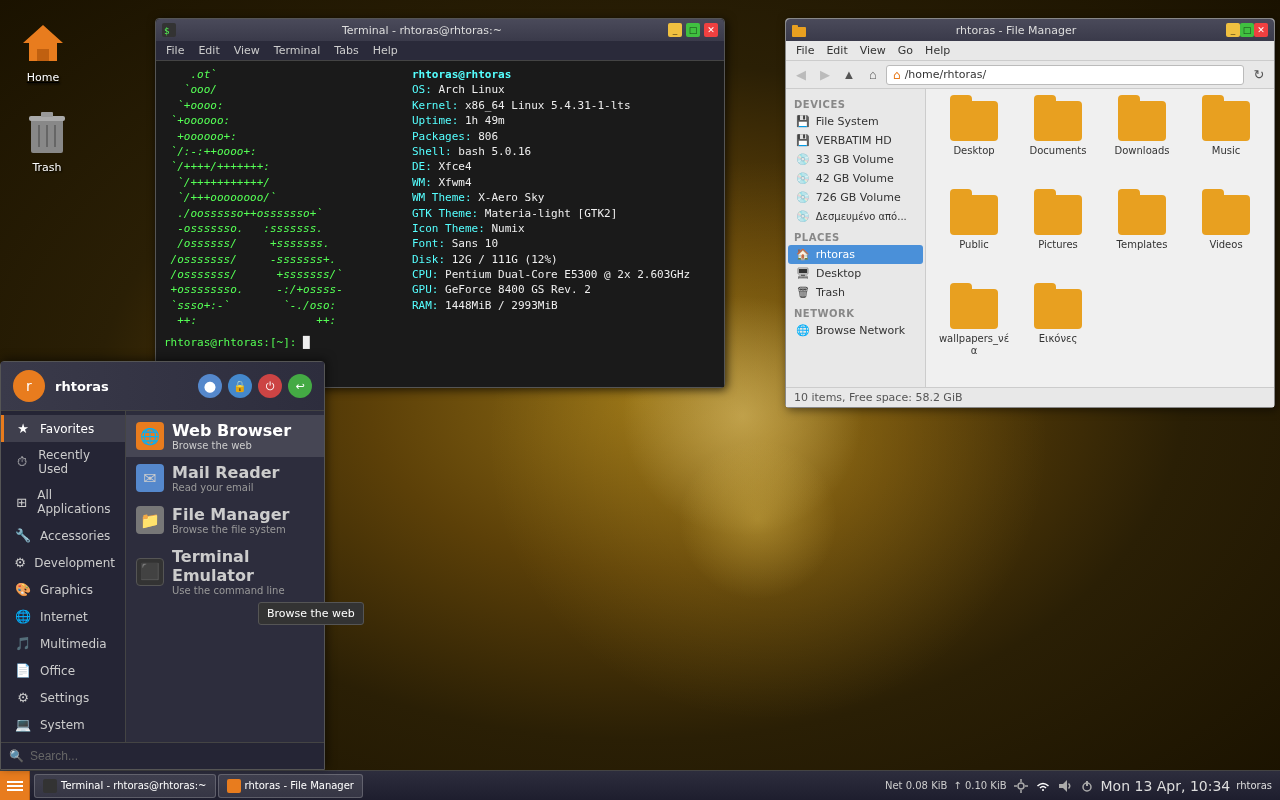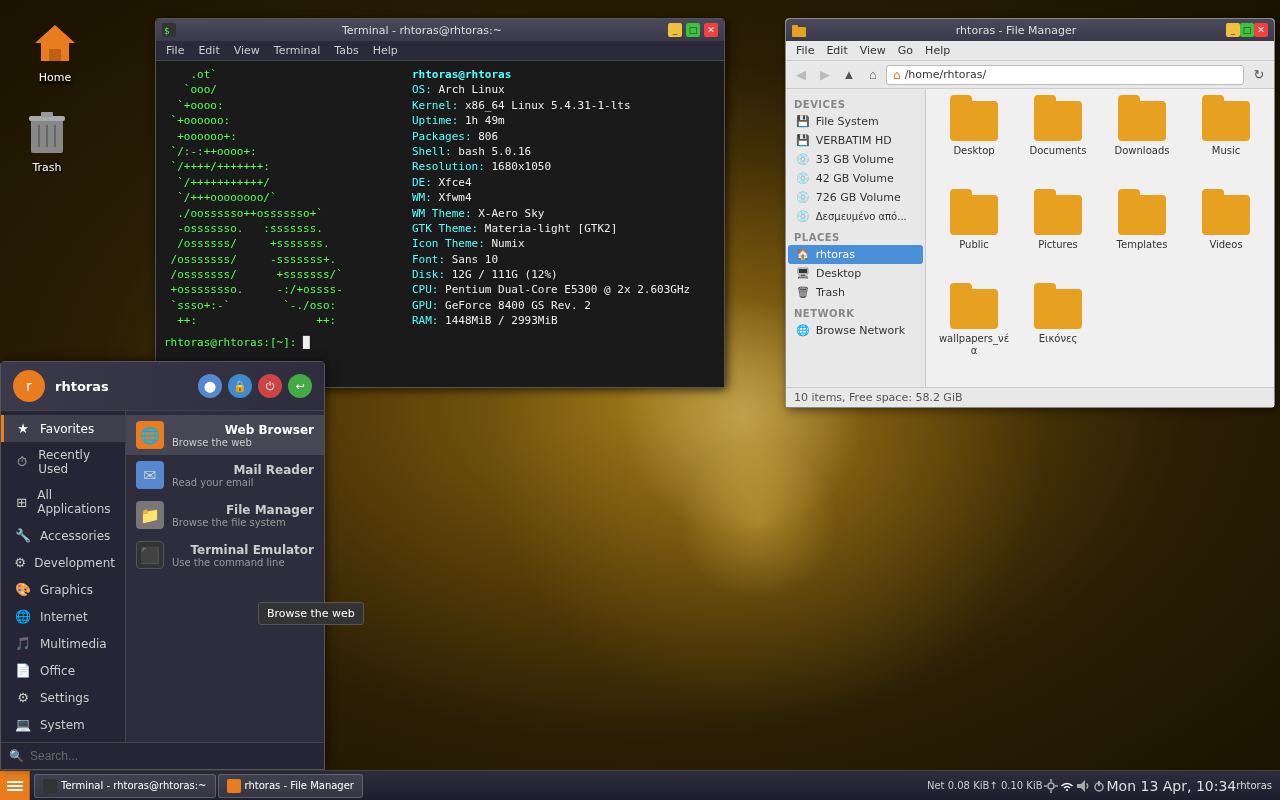--- a/index.html
+++ b/index.html
@@ -102,21 +102,21 @@
       width: 14px; height: 14px;
       background: #555;
       border-radius: 2px;
     }
 
     
     .taskbar-right {
       display: flex;
       align-items: center;
       padding: 0 8px;
-      gap: 0;
+      gap: 6px;
       color: #ccc;
       font-size: 11px;
     }
 
     .tray-icon {
       width: 16px; height: 16px;
       display: flex; align-items: center; justify-content: center;
       cursor: pointer;
     }
 
@@ -183,21 +183,21 @@
     .terminal-body {
       flex: 1;
       background: #1a1a1a;
       padding: 6px 8px;
       overflow: hidden;
       font-family: 'DejaVu Sans Mono', monospace;
       font-size: 11px;
       line-height: 1.4;
     }
 
-    .t-line { white-space: pre; }
+    .t-line { white-space: pre; font-style: italic; }
     .t-green { color: #55ff55; }
     .t-cyan { color: #55ffff; }
     .t-white { color: #eeeeee; }
     .t-bold { font-weight: bold; }
 
     
     #filemanager-window {
       position: absolute;
       top: 18px;
       right: 5px;
@@ -481,21 +481,21 @@
       color: white;
     }
     .menu-app-icon {
       width: 28px; height: 28px;
       border-radius: 4px;
       display: flex; align-items: center; justify-content: center;
       font-size: 16px;
       flex-shrink: 0;
     }
     .menu-app-info { flex: 1; }
-    .menu-app-name { font-size: 12px; font-weight: bold; text-align: right; }
+    .menu-app-name { font-size: 16px; font-weight: bold; }
     .menu-app-desc { font-size: 10px; color: #999; }
     .menu-app-item.active .menu-app-desc { color: #ccc; }
 
     
     .menu-search {
       padding: 6px 8px;
       border-top: 1px solid #444;
       background: #252535;
       display: flex;
       align-items: center;
@@ -531,21 +531,21 @@
 <body>
 
 <div id="desktop">
 
   <div style="position:absolute;inset:0;pointer-events:none;">
     <div style="position:absolute;top:30%;left:50%;width:6px;height:6px;background:white;border-radius:50%;opacity:0.8;box-shadow:0 0 8px 4px rgba(255,255,200,0.9);"></div>
     <div style="position:absolute;top:29%;left:51%;width:3px;height:3px;background:white;border-radius:50%;opacity:0.6;"></div>
     <div style="position:absolute;top:55%;left:53%;width:160px;height:160px;background:radial-gradient(circle,rgba(255,220,100,0.3) 0%,transparent 70%);border-radius:50%;"></div>
   </div>
 
-  <div class="desktop-icon" style="top:15px;left:20px;text-decoration:underline;">
+  <div class="desktop-icon" style="top:15px;left:8px;text-decoration:underline;">
     <div class="icon-img">
       <svg width="44" height="44" viewBox="0 0 44 44">
         <polygon points="22,4 2,22 8,22 8,40 18,40 18,28 26,28 26,40 36,40 36,22 42,22" fill="#e87c1e"></polygon>
         <rect x="16" y="28" width="12" height="12" fill="#c06010"></rect>
       </svg>
     </div>
     <span class="icon-label">Home</span>
   </div>
 
   <div class="desktop-icon" style="top:105px;left:12px;">
@@ -605,21 +605,20 @@
         <div class="t-line t-green">  ++:                  ++:</div>
       </div>
 
       <div style="font-family:monospace;font-size:11px;line-height:1.4;flex:1;padding-left:8px;">
         <div><span class="t-cyan t-bold">rhtoras@rhtoras</span></div>
         <div><span class="t-cyan">OS:</span><span class="t-white"> Arch Linux</span></div>
         <div><span class="t-cyan">Kernel:</span><span class="t-white"> x86_64 Linux 5.4.31-1-lts</span></div>
         <div><span class="t-cyan">Uptime:</span><span class="t-white"> 1h 49m</span></div>
         <div><span class="t-cyan">Packages:</span><span class="t-white"> 806</span></div>
         <div><span class="t-cyan">Shell:</span><span class="t-white"> bash 5.0.16</span></div>
-        <div><span class="t-cyan">Resolution:</span><span class="t-white"> 1680x1050</span></div>
         <div><span class="t-cyan">DE:</span><span class="t-white"> Xfce4</span></div>
         <div><span class="t-cyan">WM:</span><span class="t-white"> Xfwm4</span></div>
         <div><span class="t-cyan">WM Theme:</span><span class="t-white"> X-Aero Sky</span></div>
         <div><span class="t-cyan">GTK Theme:</span><span class="t-white"> Materia-light [GTK2]</span></div>
         <div><span class="t-cyan">Icon Theme:</span><span class="t-white"> Numix</span></div>
         <div><span class="t-cyan">Font:</span><span class="t-white"> Sans 10</span></div>
         <div><span class="t-cyan">Disk:</span><span class="t-white"> 12G / 111G (12%)</span></div>
         <div><span class="t-cyan">CPU:</span><span class="t-white"> Pentium Dual-Core E5300 @ 2x 2.603GHz</span></div>
         <div><span class="t-cyan">GPU:</span><span class="t-white"> GeForce 8400 GS Rev. 2</span></div>
         <div><span class="t-cyan">RAM:</span><span class="t-white"> 1448MiB / 2993MiB</span></div>

